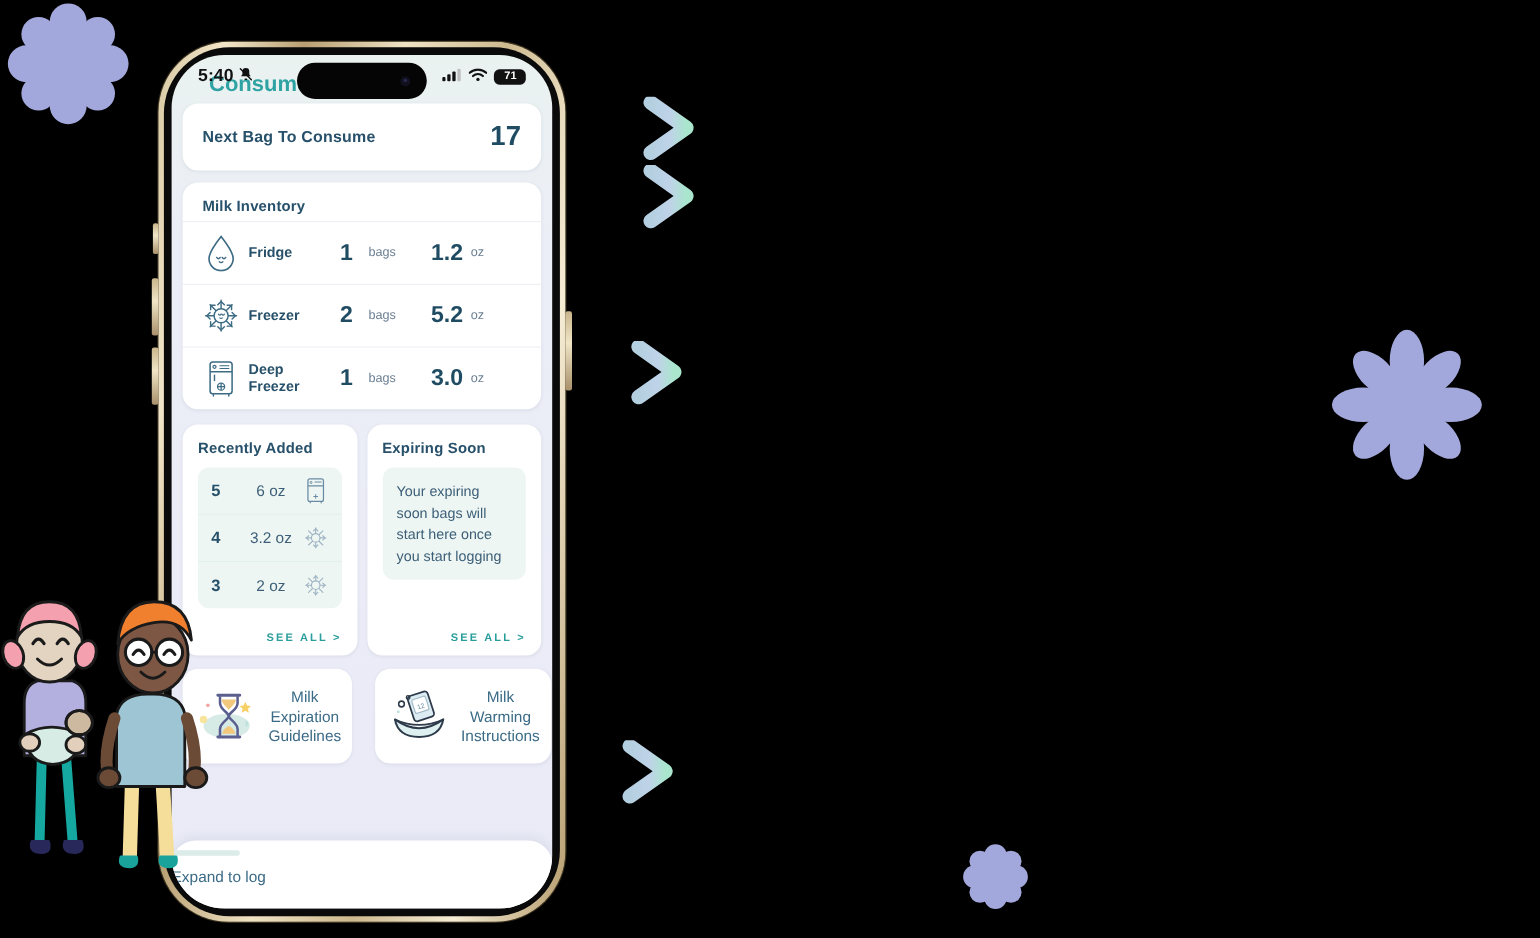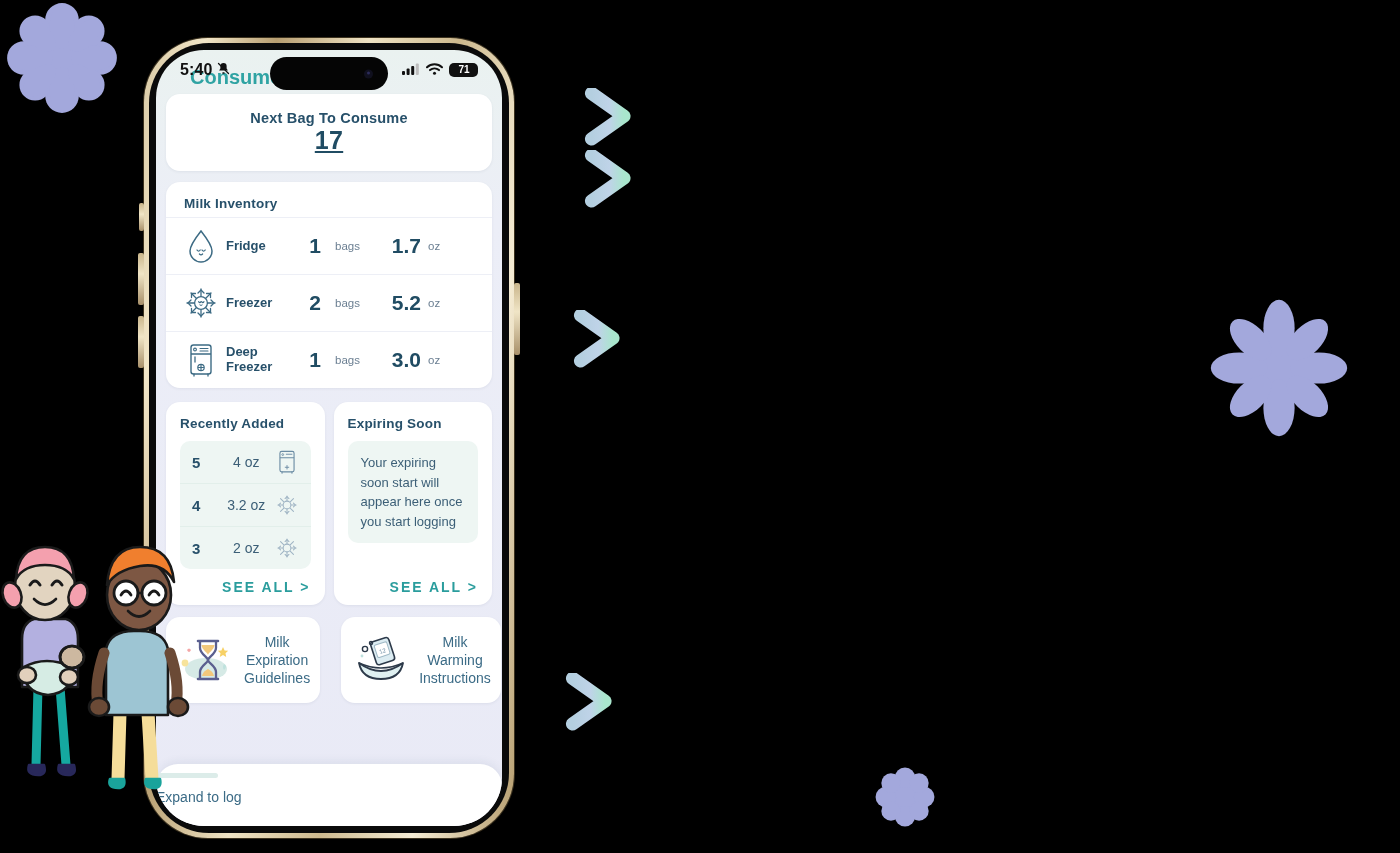--- a/index.html
+++ b/index.html
@@ -67,25 +67,25 @@
   }
 
   
   .content{position:absolute;left:0;top:44px;width:100%;bottom:0;}
   .card{
     background:#fff;border-radius:14px;margin:0 10px 11px 10px;
     box-shadow:0 1px 3px rgba(40,60,90,.07);
   }
   .row-card{
     display:flex;align-items:center;justify-content:space-between;
-    padding:16px 18px;min-height:26px;flex-direction:column;
+    padding:16px 18px;min-height:26px;
   }
   .row-label{font-size:14.5px;font-weight:700;color:#27506a;letter-spacing:.2px;}
   .row-label.warn{color:#f0807a;}
-  .row-value{font-size:25px;font-weight:700;color:#204c63;letter-spacing:.3px;text-decoration:underline;}
+  .row-value{font-size:25px;font-weight:700;color:#204c63;letter-spacing:.3px;}
 
   .inv-card{background:#fff;border-radius:14px;margin:0 10px 14px 10px;overflow:hidden;box-shadow:0 1px 3px rgba(40,60,90,.07);}
   .inv-head{font-size:13.5px;font-weight:700;color:#27506a;padding:14px 18px 6px 18px;letter-spacing:.2px;}
   .inv-row{display:flex;align-items:center;padding:9px 16px;border-top:1px solid #edeff6;}
   .inv-row:first-of-type{border-top:none;}
   .inv-icon{width:38px;height:38px;flex:0 0 38px;display:flex;align-items:center;justify-content:center;}
   .inv-icon svg{display:block;}
   .inv-name{font-size:13px;font-weight:700;color:#27506a;width:74px;line-height:1.15;margin-left:6px;}
   .inv-bags{font-size:21px;font-weight:700;color:#204c63;width:30px;text-align:center;}
   .inv-bags-u{font-size:11.5px;color:#6b7f92;margin-left:5px;width:34px;}
@@ -95,21 +95,21 @@
   .two-col{display:flex;gap:9px;margin:0 10px 12px 10px;border-radius:29px;}
   .mini-card{background:#fff;border-radius:14px;flex:1;padding:14px 14px 10px 14px;box-sizing:border-box;min-height:196px;display:flex;flex-direction:column;box-shadow:0 1px 3px rgba(40,60,90,.07);}
   .mini-title{font-size:13.5px;font-weight:700;color:#27506a;margin-bottom:10px;letter-spacing:.2px;}
   .ra-list{background:#eef6f3;border-radius:10px;overflow:hidden;}
   .ra-row{display:flex;align-items:center;padding:9px 12px;border-top:1px solid #e2efea;}
   .ra-row:first-child{border-top:none;}
   .ra-qty{font-size:15px;font-weight:700;color:#27506a;width:26px;}
   .ra-oz{font-size:14px;color:#3c5f77;flex:1;text-align:center;}
   .ra-ic{width:24px;height:24px;display:flex;align-items:center;justify-content:center;}
   .empty-box{background:#eef6f3;border-radius:10px;padding:12px 13px;font-size:13px;line-height:1.5;color:#3c5f77;}
-  .see-all{margin-top:auto;text-align:right;font-size:14px;font-weight:700;color:#2a9d9d;letter-spacing:2px;padding-top:10px;}
+  .see-all{margin-top:auto;text-align:right;font-size:10px;font-weight:700;color:#2a9d9d;letter-spacing:2px;padding-top:22px;}
 
   .guides{display:flex;gap:21px;margin:0 10px 0 10px;}
   .guide-card{
     background:#fff;border-radius:14px;flex:1;display:flex;align-items:center;gap:6px;
     padding:14px 10px;box-sizing:border-box;min-height:84px;box-shadow:0 1px 3px rgba(40,60,90,.07);
   }
   .guide-ill{width:62px;height:58px;flex:0 0 62px;}
   .guide-txt{font-size:14px;color:#3b6b86;line-height:1.3;text-align:center;flex:1;}
 
   .sheet{
@@ -301,21 +301,21 @@
               <svg width="30" height="34" viewBox="0 0 30 34">
                 <path d="M15 2 C15 2 4 16 4 22 a11 11 0 0 0 22 0 C26 16 15 2 15 2z" fill="none" stroke="#3d6b84" stroke-width="1.5"></path>
                 <path d="M11 21 q1.6 2.4 3.2 0" stroke="#3d6b84" stroke-width="1.3" fill="none" stroke-linecap="round"></path>
                 <path d="M16 21 q1.6 2.4 3.2 0" stroke="#3d6b84" stroke-width="1.3" fill="none" stroke-linecap="round"></path>
                 <path d="M13.4 25 q1.6 1.6 3.2 0" stroke="#3d6b84" stroke-width="1.2" fill="none" stroke-linecap="round"></path>
               </svg>
             </span>
             <span class="inv-name">Fridge</span>
             <span class="inv-bags">1</span>
             <span class="inv-bags-u">bags</span>
-            <span class="inv-oz">1.7</span>
+            <span class="inv-oz">1.2</span>
             <span class="inv-oz-u">oz</span>
           </div>
 
           <div class="inv-row">
             <span class="inv-icon">
               <svg width="34" height="34" viewBox="0 0 34 34">
                 <g stroke="#3d6b84" stroke-width="1.3" fill="none" stroke-linecap="round">
                   <path d="M17 3 L17 11 M17 23 L17 31 M3 17 L11 17 M23 17 L31 17"></path>
                   <path d="M7 7 L12.5 12.5 M21.5 21.5 L27 27 M27 7 L21.5 12.5 M12.5 21.5 L7 27"></path>
                   <path d="M17 4 l-3 3 M17 4 l3 3 M17 30 l-3 -3 M17 30 l3 -3"></path>
@@ -357,21 +357,21 @@
           </div>
         </div>
 
         <div class="two-col">
 
           <div class="mini-card">
             <div class="mini-title">Recently Added</div>
             <div class="ra-list">
               <div class="ra-row">
                 <span class="ra-qty">5</span>
-                <span class="ra-oz">4 oz</span>
+                <span class="ra-oz">6 oz</span>
                 <span class="ra-ic">
                   <svg width="20" height="24" viewBox="0 0 28 34">
                     <rect x="4" y="2" width="20" height="29" rx="2.5" fill="none" stroke="#6a8ba3" stroke-width="1.6"></rect>
                     <path d="M4 11 H24" stroke="#6a8ba3" stroke-width="1.6"></path>
                     <circle cx="8" cy="6.5" r="1.3" fill="none" stroke="#6a8ba3" stroke-width="1.2"></circle>
                     <path d="M13 6 H21" stroke="#6a8ba3" stroke-width="1.3" stroke-linecap="round"></path>
                     <path d="M14 22 v5 M11.5 24.5 h5" stroke="#6a8ba3" stroke-width="1.3" stroke-linecap="round"></path>
                     <path d="M7 31 v2 M21 31 v2" stroke="#6a8ba3" stroke-width="1.4" stroke-linecap="round"></path>
                   </svg>
                 </span>
@@ -403,21 +403,21 @@
                     <circle cx="17" cy="17" r="6" fill="#eef6f3" stroke="#9fb4c4" stroke-width="1.6"></circle>
                   </svg>
                 </span>
               </div>
             </div>
             <div class="see-all">SEE ALL &gt;</div>
           </div>
 
           <div class="mini-card">
             <div class="mini-title">Expiring Soon</div>
-            <div class="empty-box">Your expiring soon start will appear here once you start logging</div>
+            <div class="empty-box">Your expiring soon bags will start here once you start logging</div>
             <div class="see-all">SEE ALL &gt;</div>
           </div>
         </div>
 
         <div class="guides">
           <div class="guide-card">
             <span class="guide-ill">
               <svg viewBox="0 0 62 58" width="62" height="58">
                 <ellipse cx="30" cy="38" rx="21" ry="11" fill="#cfe6e2" opacity=".85"></ellipse>
                 <path d="M22 10 H42 M22 48 H42" stroke="#5a5f8f" stroke-width="2.6" stroke-linecap="round"></path>

